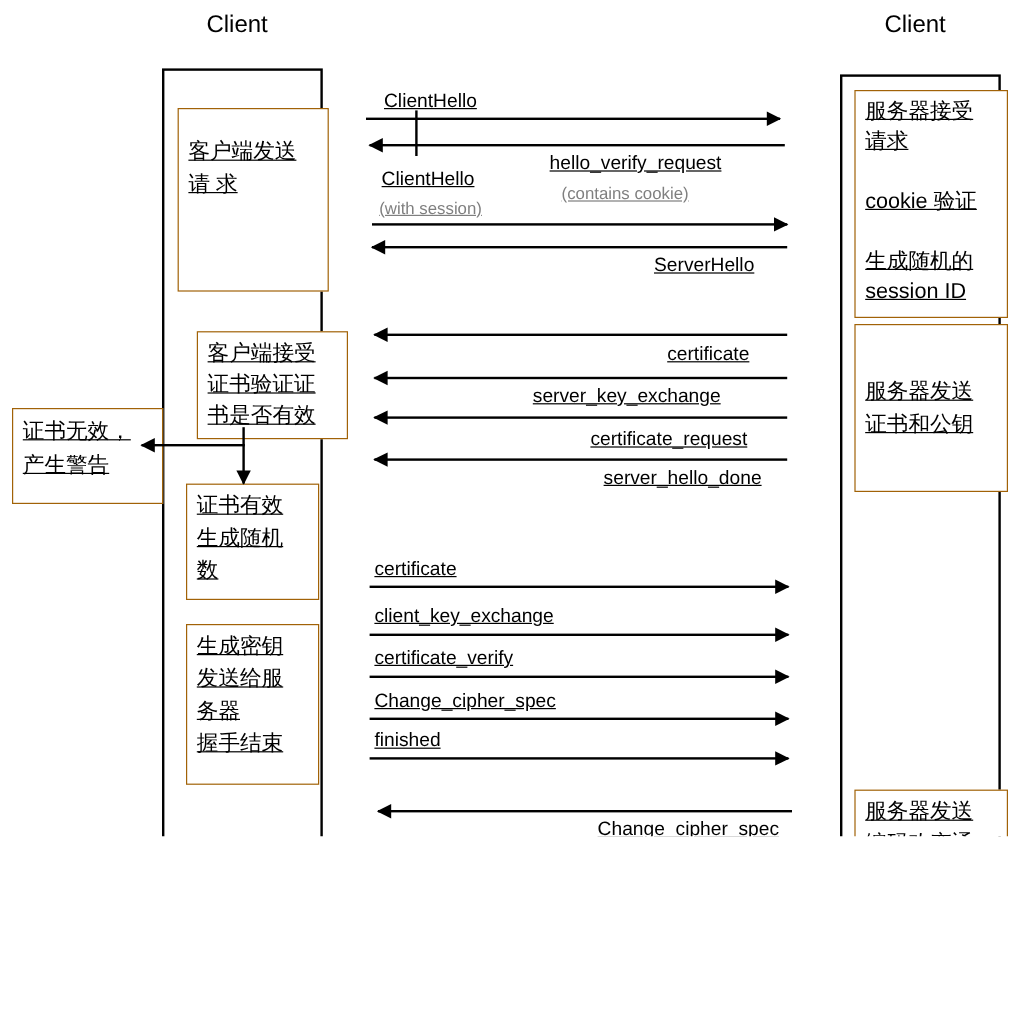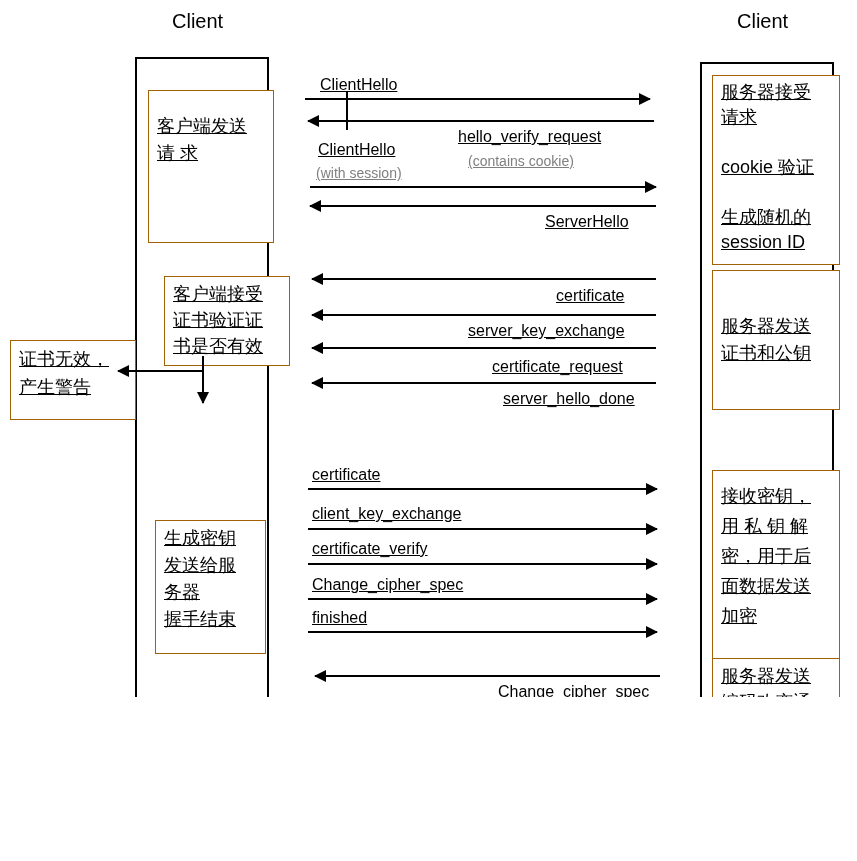--- a/index.html
+++ b/index.html
@@ -38,20 +38,23 @@
   <div class="title" style="left:737px;top:10px;">Client</div>
 
   <div class="col" style="left:135px;top:57px;width:130px;height:788px;"></div>
   <div class="col" style="left:700px;top:62px;width:130px;height:785px;"></div>
 
   <div class="ibox lh27" style="left:148px;top:90px;width:108px;height:125px;padding-top:22px;">客户端发送
 请 求</div>
   <div class="ibox" style="left:148px;top:276px;width:108px;height:80px;margin-left:16px;">客户端接受
 证书验证证
 书是否有效</div>
+  <div class="ibox lh27" style="left:155px;top:403px;width:93px;height:87px;">证书有效
+生成随机
+数</div>
   <div class="ibox lh27" style="left:155px;top:520px;width:93px;height:124px;">生成密钥
 发送给服
 务器
 握手结束</div>
   <div class="dots" style="left:190px;top:765px;width:20px;">•
 •
 •</div>
 
   <div class="ibox" style="left:10px;top:340px;width:108px;height:70px;line-height:28px;">证书无效，
 产生警告</div>
@@ -60,25 +63,20 @@
 
   <div class="ibox lh25" style="left:712px;top:75px;width:110px;height:180px;">服务器接受
 请求
 
 cookie 验证
 
 生成随机的
 session ID</div>
   <div class="ibox lh27 vcenter" style="left:712px;top:270px;width:110px;height:130px;">服务器发送
 证书和公钥</div>
-  <div class="ibox lh30" style="left:712px;top:470px;width:110px;height:180px;padding-top:10px;">接收密钥，
-用 私 钥 解
-密，用于后
-面数据发送
-加密</div>
   <div class="ibox" style="left:712px;top:658px;width:110px;height:110px;">服务器发送
 编码改变通
 知，服务器
 握手结束</div>
   <div class="dots" style="left:757px;top:768px;width:20px;">•
 •
 •</div>
 
   <div class="msg" style="left:320px;top:76px;">ClientHello</div>
   <div class="arrow r" style="left:305px;top:98px;width:345px;"></div>
@@ -88,21 +86,21 @@
   <div class="msg sub" style="left:468px;top:153px;">(contains cookie)</div>
   <div class="msg" style="left:318px;top:141px;">ClientHello</div>
   <div class="msg sub" style="left:316px;top:165px;">(with session)</div>
   <div class="arrow r" style="left:310px;top:186px;width:346px;"></div>
   <div class="arrow l" style="left:310px;top:205px;width:346px;"></div>
   <div class="msg" style="left:545px;top:213px;">ServerHello</div>
 
   <div class="arrow l" style="left:312px;top:278px;width:344px;"></div>
   <div class="msg" style="left:556px;top:287px;">certificate</div>
   <div class="arrow l" style="left:312px;top:314px;width:344px;"></div>
-  <div class="msg" style="left:468px;top:322px;">server_key_exchange</div>
+  <div class="msg" style="left:444px;top:322px;">server_key_exchange</div>
   <div class="arrow l" style="left:312px;top:347px;width:344px;"></div>
   <div class="msg" style="left:492px;top:358px;">certificate_request</div>
   <div class="arrow l" style="left:312px;top:382px;width:344px;"></div>
   <div class="msg" style="left:503px;top:390px;">server_hello_done</div>
 
   <div class="msg" style="left:312px;top:466px;">certificate</div>
   <div class="arrow r" style="left:308px;top:488px;width:349px;"></div>
   <div class="msg" style="left:312px;top:505px;">client_key_exchange</div>
   <div class="arrow r" style="left:308px;top:528px;width:349px;"></div>
   <div class="msg" style="left:312px;top:540px;">certificate_verify</div>

